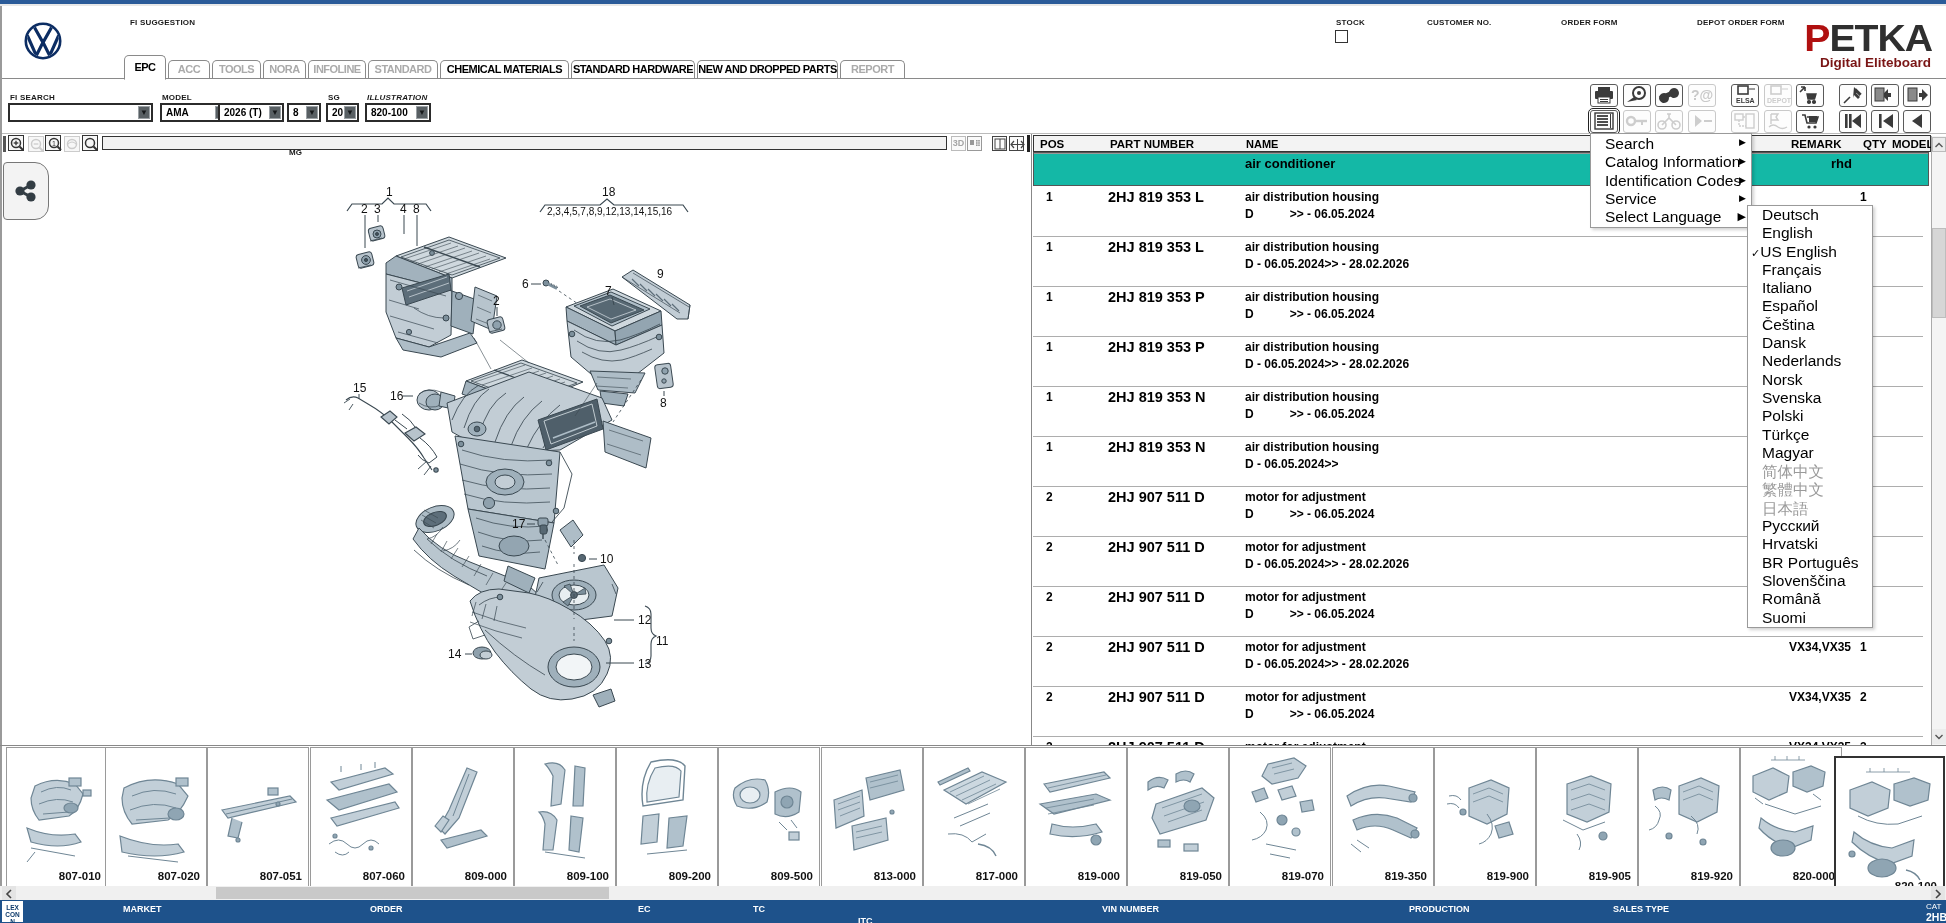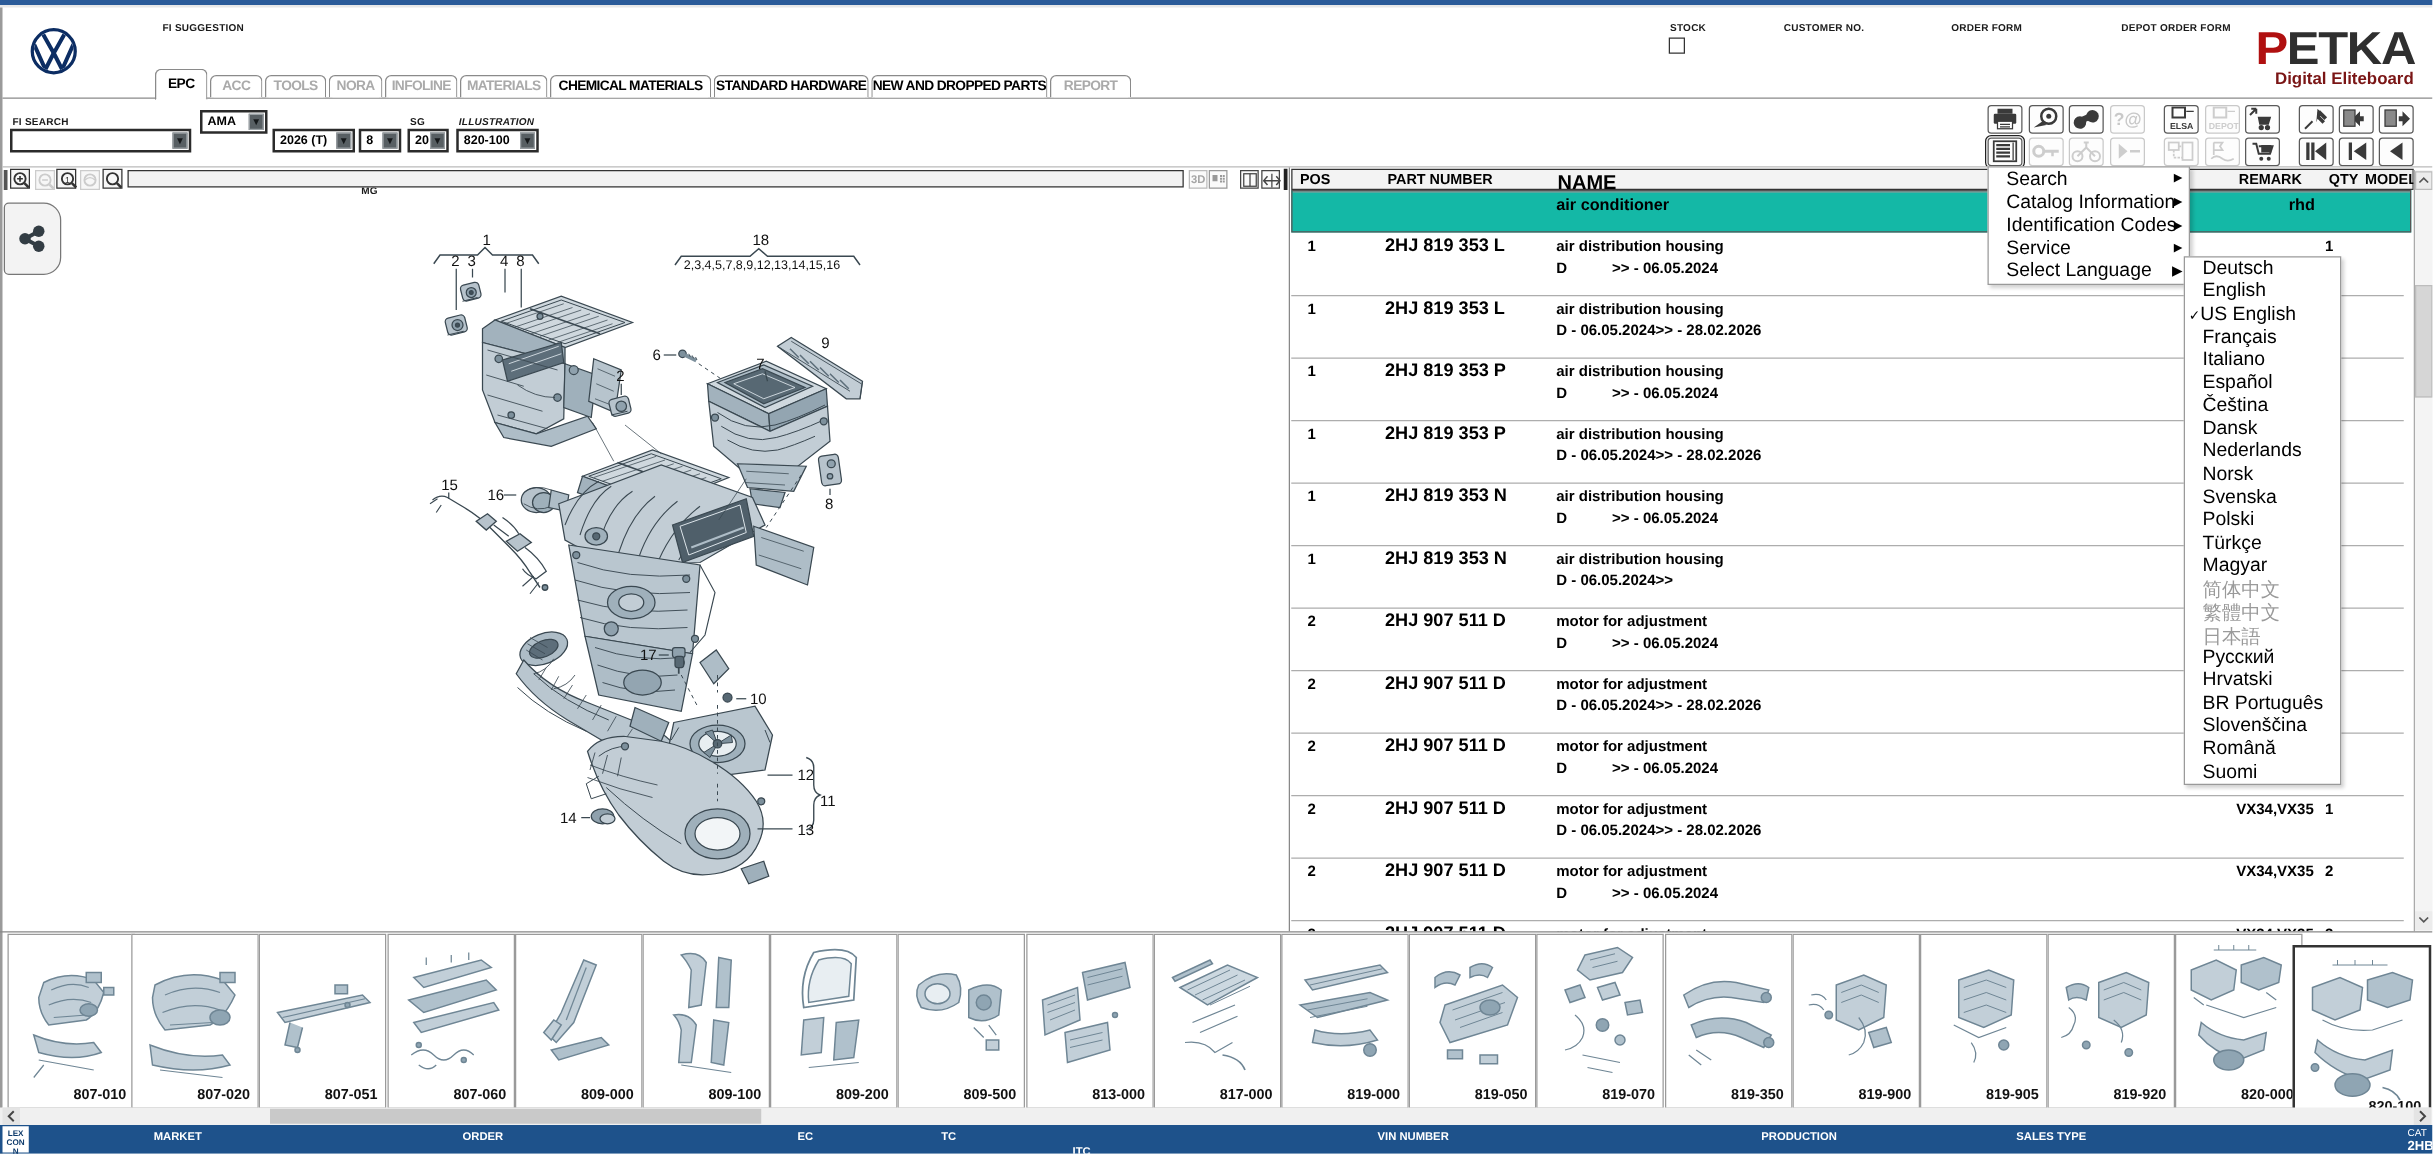--- a/index.html
+++ b/index.html
@@ -61,32 +61,32 @@
      color:#2f2f2f;letter-spacing:-1px;transform:scaleX(1.06);transform-origin:right;line-height:30px;">
   <span style="color:#b01010;">P</span>ETKA</div>
 <div class="abs" style="left:1700px;top:55px;width:231px;text-align:right;font-size:13.5px;font-weight:bold;color:#7a1515;">Digital Eliteboard</div>
 
 <div class="abs" style="left:2px;top:78px;width:1944px;height:1px;background:#8a8a8a;"></div>
 <div class="tab on" style="left:124px;top:55px;height:23px;line-height:22px;width:40px;z-index:5;border-bottom:1px solid #fff;">EPC</div>
 <div class="tab" style="left:168px;width:40px;">ACC</div>
 <div class="tab" style="left:212px;width:47px;">TOOLS</div>
 <div class="tab" style="left:263px;width:41px;">NORA</div>
 <div class="tab" style="left:308px;width:56px;">INFOLINE</div>
-<div class="tab" style="left:368px;width:68px;">MATERIALS</div>
+<div class="tab" style="left:368px;width:68px;">STANDARD</div>
 <div class="tab on" style="left:440px;width:127px;">CHEMICAL MATERIALS</div>
 <div class="tab on" style="left:571px;width:122px;">STANDARD HARDWARE</div>
 <div class="tab on" style="left:697px;width:139px;">NEW AND DROPPED PARTS</div>
 <div class="tab" style="left:840px;width:63px;">REPORT</div>
 
 <div class="abs lbl" style="left:10px;top:93px;">FI SEARCH</div>
 <div class="combo" style="left:8px;top:103px;width:141px;">
   <div class="btn">▼</div>
   </div>
 <div class="abs lbl" style="left:162px;top:93px;">MODEL</div>
-<div class="combo" style="left:160px;top:88px;width:50px;">
+<div class="combo" style="left:160px;top:103px;width:50px;padding-left:16px;">
     <div class="tx">AMA</div>
     <div class="btn">▼</div>
   </div>
 <div class="abs lbl" style="left:220px;top:110px;">YEAR</div>
 <div class="combo" style="left:218px;top:103px;width:62px;">
     <div class="tx">2026 (T)</div>
     <div class="btn">▼</div>
   </div>
 <div class="abs lbl" style="left:289px;top:108px;margin-top:40px;">MG</div>
 <div class="combo" style="left:287px;top:103px;width:30px;">
@@ -528,21 +528,21 @@
  <path d="M574,540 v14 m0,10 v55 m0,8 v14" stroke-dasharray="3 3" stroke-width=".8"></path>
  <path d="M500,340 l29,23" stroke-width=".6"></path>
 </g>
 </svg>
 
 <div class="abs" style="left:1027px;top:135px;width:3px;height:17px;background:#222;"></div>
 
 <div class="abs" style="left:1033px;top:135px;width:896px;height:15px;background:#f3f3f3;border:1.5px solid #333;">
   <span class="abs b" style="left:6px;top:2px;font-size:11.5px;">POS</span>
   <span class="abs b" style="left:76px;top:2px;font-size:11.5px;">PART NUMBER</span>
-  <span class="abs b" style="left:212px;top:2px;font-size:16px;">NAME</span>
+  <span class="abs b" style="left:212px;top:2px;font-size:11px;">NAME</span>
   <span class="abs b" style="left:757px;top:2px;font-size:11.5px;">REMARK</span>
   <span class="abs b" style="left:829px;top:2px;font-size:11.5px;">QTY</span>
   <span class="abs b" style="left:858px;top:2px;font-size:11.5px;">MODEL</span>
 </div>
 <div class="abs" style="left:1033px;top:152px;width:894px;height:32px;background:#14b8a6;border:1px solid #555;box-shadow:inset 0 1px 0 #999;">
   <span class="abs b" style="left:211px;top:3px;font-size:13px;">air conditioner</span>
   <span class="abs b" style="left:797px;top:3px;font-size:13px;">rhd</span>
 </div>
 
 <div class="pos" style="top:190px;">1</div>

